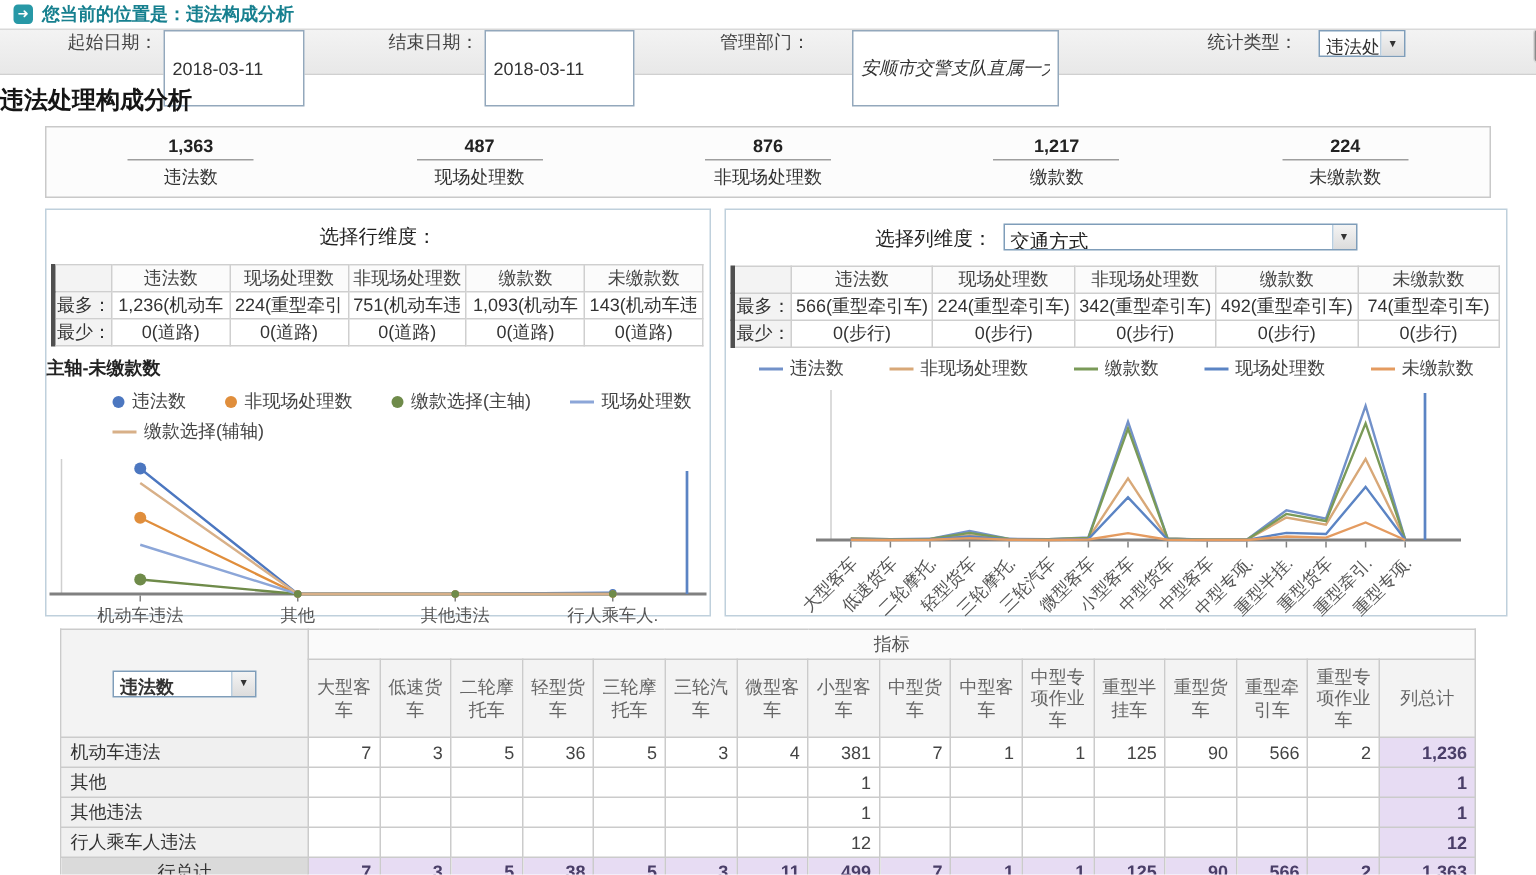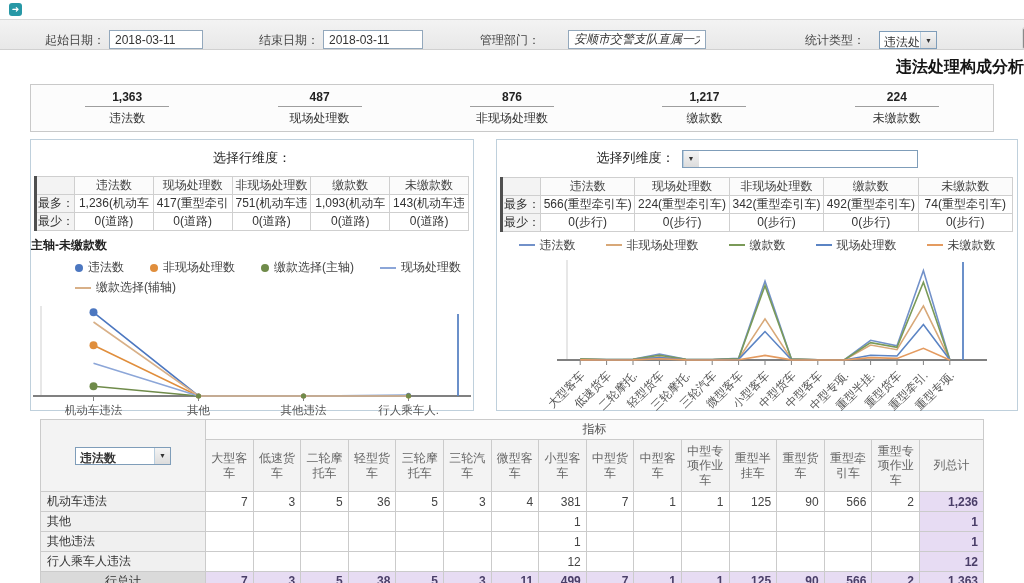--- a/index.html
+++ b/index.html
@@ -3,37 +3,37 @@
 <meta charset="utf-8">
 <style>
   html,body{margin:0;padding:0}
   body{width:1024px;height:583px;overflow:hidden;background:#fff;
        font-family:"Liberation Sans","DejaVu Sans",sans-serif;font-size:12px;color:#333}
   
   .crumb{height:19px;display:flex;align-items:center;gap:6px;padding-left:9px;background:#fff;border-bottom:1px solid #D9D9D9}
   .crumb-icon{width:13px;height:13px;background:#2798A6;border-radius:3px;color:#fff;font-size:9px;line-height:13px;text-align:center;flex:0 0 auto}
   .crumb-text{color:#17808F;font-weight:bold}
   
-  .fbar{height:29px;background:linear-gradient(#F3F3F3,#E8E8E8);border-bottom:1px solid #D0D0D0;display:flex;align-items:flex-end;white-space:nowrap}
+  .fbar{height:29px;background:linear-gradient(#F3F3F3,#E8E8E8);border-bottom:1px solid #D0D0D0;display:flex;align-items:flex-start;white-space:nowrap}
   .flabel{color:#444}
-  input.box{height:17px;border:1px solid #93A8BC;font-size:12px;padding:0 5px;color:#333;background:#fff;font-family:inherit}
+  input.box{height:17px;border:1px solid #93A8BC;font-size:12px;padding:16px 5px;color:#333;background:#fff;font-family:inherit}
   .dept-input{font-family:"Liberation Serif","DejaVu Serif",serif;font-style:italic;font-size:11px;color:#445}
   .win-select{display:inline-flex;align-items:stretch;border:1px solid #7F9DB9;background:#fff;height:18px;box-sizing:border-box}
   .ws-text{flex:1;padding:2px 3px 0 4px;white-space:nowrap;overflow:hidden;text-align:left}
   .ws-btn{width:15px;border-left:1px solid #B9CEDF;background:linear-gradient(#F4F4F4,#DCDCDC);font-size:7px;color:#333;display:flex;align-items:center;justify-content:center}
   .qbtn{width:76px;height:21px;border:1px solid #8A8A8A;border-radius:2px;background:linear-gradient(#FFFFFF,#E3E3E3);
         box-shadow:0 0 0 1px #DADADA;font-weight:bold;font-size:13px;color:#222;text-align:center;line-height:19px;font-family:inherit}
   
-  .title{text-align:right;font-size:16px;font-weight:bold;color:#151515;margin:7px 0 6px}
+  .title{text-align:left;font-size:16px;font-weight:bold;color:#151515;margin:7px 0 6px}
   .summary{margin:0 30px;border:1px solid #C9C9C9;background:#FCFCFC;display:flex;align-items:center;height:46px}
   .stat{flex:1;text-align:center}
   .stat-v{display:inline-block;min-width:84px;font-weight:bold;color:#222;border-bottom:1px solid #9E9E9E;padding-bottom:2px}
   .stat-l{margin-top:3px;color:#333}
   
-  .panels{display:flex;gap:22px;margin:7px 30px 0}
+  .panels{display:flex;gap:9px;margin:7px 30px 0}
   .panel{border:1px solid #BFD0DC;background:#fff;box-sizing:border-box;height:272px}
   #p-left{width:448px}
   #p-right{flex:1}
   .dim-row{display:flex;justify-content:center;align-items:center;gap:7px;margin-top:9px;color:#222;font-size:13px}
   .mini{border-collapse:collapse;margin:9px 3px 0 3px;width:calc(100% - 7px);border-left:3px solid #4F4F4F;table-layout:fixed}
   .mini th,.mini td{border:1px solid #CFCFCF;height:17px;text-align:center;font-weight:normal;padding:0 1px;white-space:nowrap;overflow:hidden;font-size:12px}
   .mini thead th{color:#444;background:#FBFBFB}
   .mini .rl{background:#F3F3F3;color:#333}
   .chart-title{font-weight:bold;color:#222;margin-top:6px}
   .legend{display:flex;flex-wrap:wrap;margin:5px 4px 0 44px;column-gap:26px;row-gap:3px;color:#444}
@@ -53,20 +53,21 @@
   .big td.tot-col{background:#E7DCF3;font-weight:bold;color:#4A3E68}
   .big tr.tot-row td{background:#E7DCF3;font-weight:bold;color:#4A3E68;height:19px}
   .big tr.tot-row td.rl{background:#DADADA;text-align:center;font-weight:normal;color:#333;padding:0}
   .sel-cell{background:#F3F3F3;text-align:center;vertical-align:middle}
 </style>
 </head>
 <body>
 
 <div class="crumb">
   <span class="crumb-icon">➜</span>
+  <span class="crumb-text">您当前的位置是：违法构成分析</span>
 </div>
 
 <div class="fbar">
   <span class="flabel" style="margin-left:45px">起始日期：</span>
   <input class="box" style="width: 82px; margin-left: 4px;" value="2018-03-11">
   <span class="flabel" style="margin-left:56px">结束日期：</span>
   <input class="box" style="width: 88px; margin-left: 4px;" value="2018-03-11">
   <span class="flabel" style="margin-left:57px">管理部门：</span>
   <input class="box dept-input" style="width: 126px; margin-left: 28px;" value="安顺市交警支队直属一大队">
   <span class="flabel" style="margin-left:99px">统计类型：</span>
@@ -104,21 +105,21 @@
             <th>现场处理数</th>
             <th>非现场处理数</th>
             <th>缴款数</th>
             <th>未缴款数</th>
           </tr>
         </thead>
         <tbody>
           <tr>
             <td class="rl">最多：</td>
             <td>1,236(机动车</td>
-            <td>417(重型牵引</td>
+            <td>224(重型牵引</td>
             <td>751(机动车违</td>
             <td>1,093(机动车</td>
             <td>143(机动车违</td>
           </tr>
           <tr>
             <td class="rl">最少：</td>
             <td>0(道路)</td>
             <td>0(道路)</td>
             <td>0(道路)</td>
             <td>0(道路)</td>
@@ -178,20 +179,21 @@
         <text x="167.5" y="116" text-anchor="middle" fill="#555" font-size="11.5">其他</text>
         <text x="272.5" y="116" text-anchor="middle" fill="#555" font-size="11.5">其他违法</text>
         <text x="377.5" y="116" text-anchor="middle" fill="#555" font-size="11.5">行人乘车人.</text>
       </svg>
   </div>
 
   <div class="panel" id="p-right">
     <div class="dim-row">
       <span>选择列维度：</span>
       <span id="col-dim-select" style="width:236px;display:inline-block"><div class="win-select" style="width: 100%;">
+            <span class="ws-text">交通方式</span>
             <span class="ws-btn">▼</span>
           </div></span>
     </div>
     <table class="mini" id="mini-right">
       <colgroup>
           <col style="width:39px">
         </colgroup>
     <thead>
           <tr>
             <th class="rl"></th>

